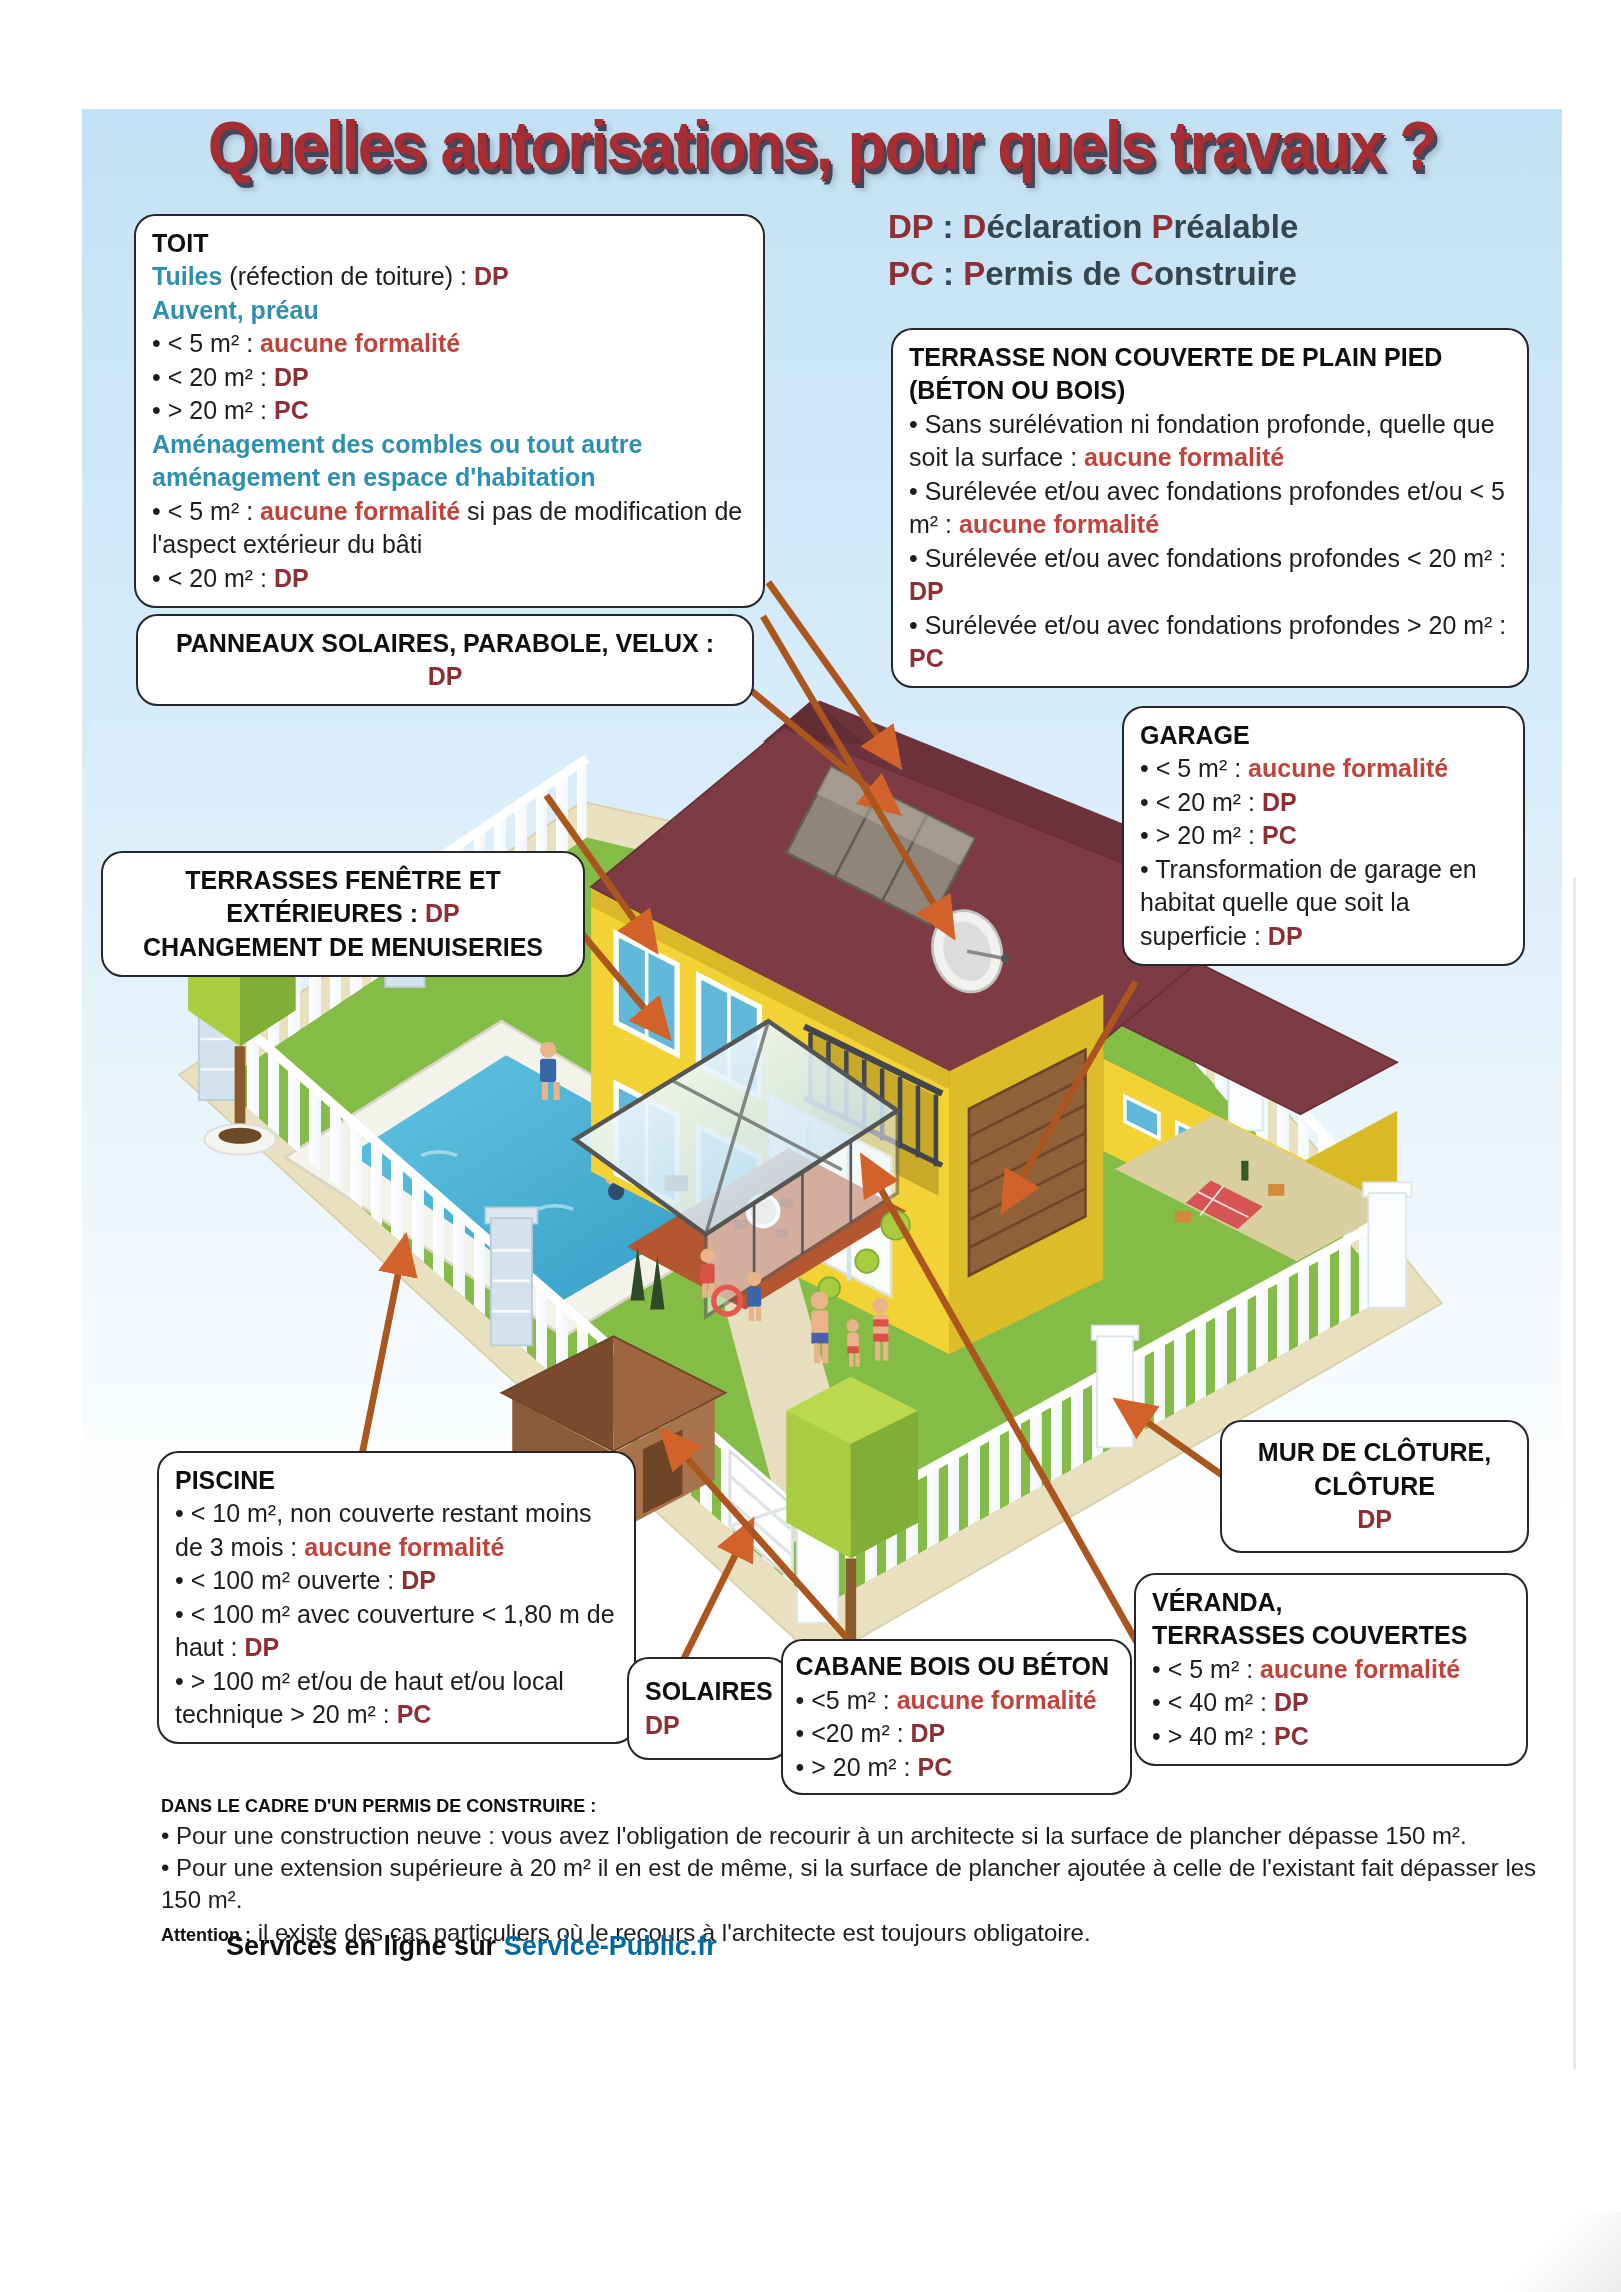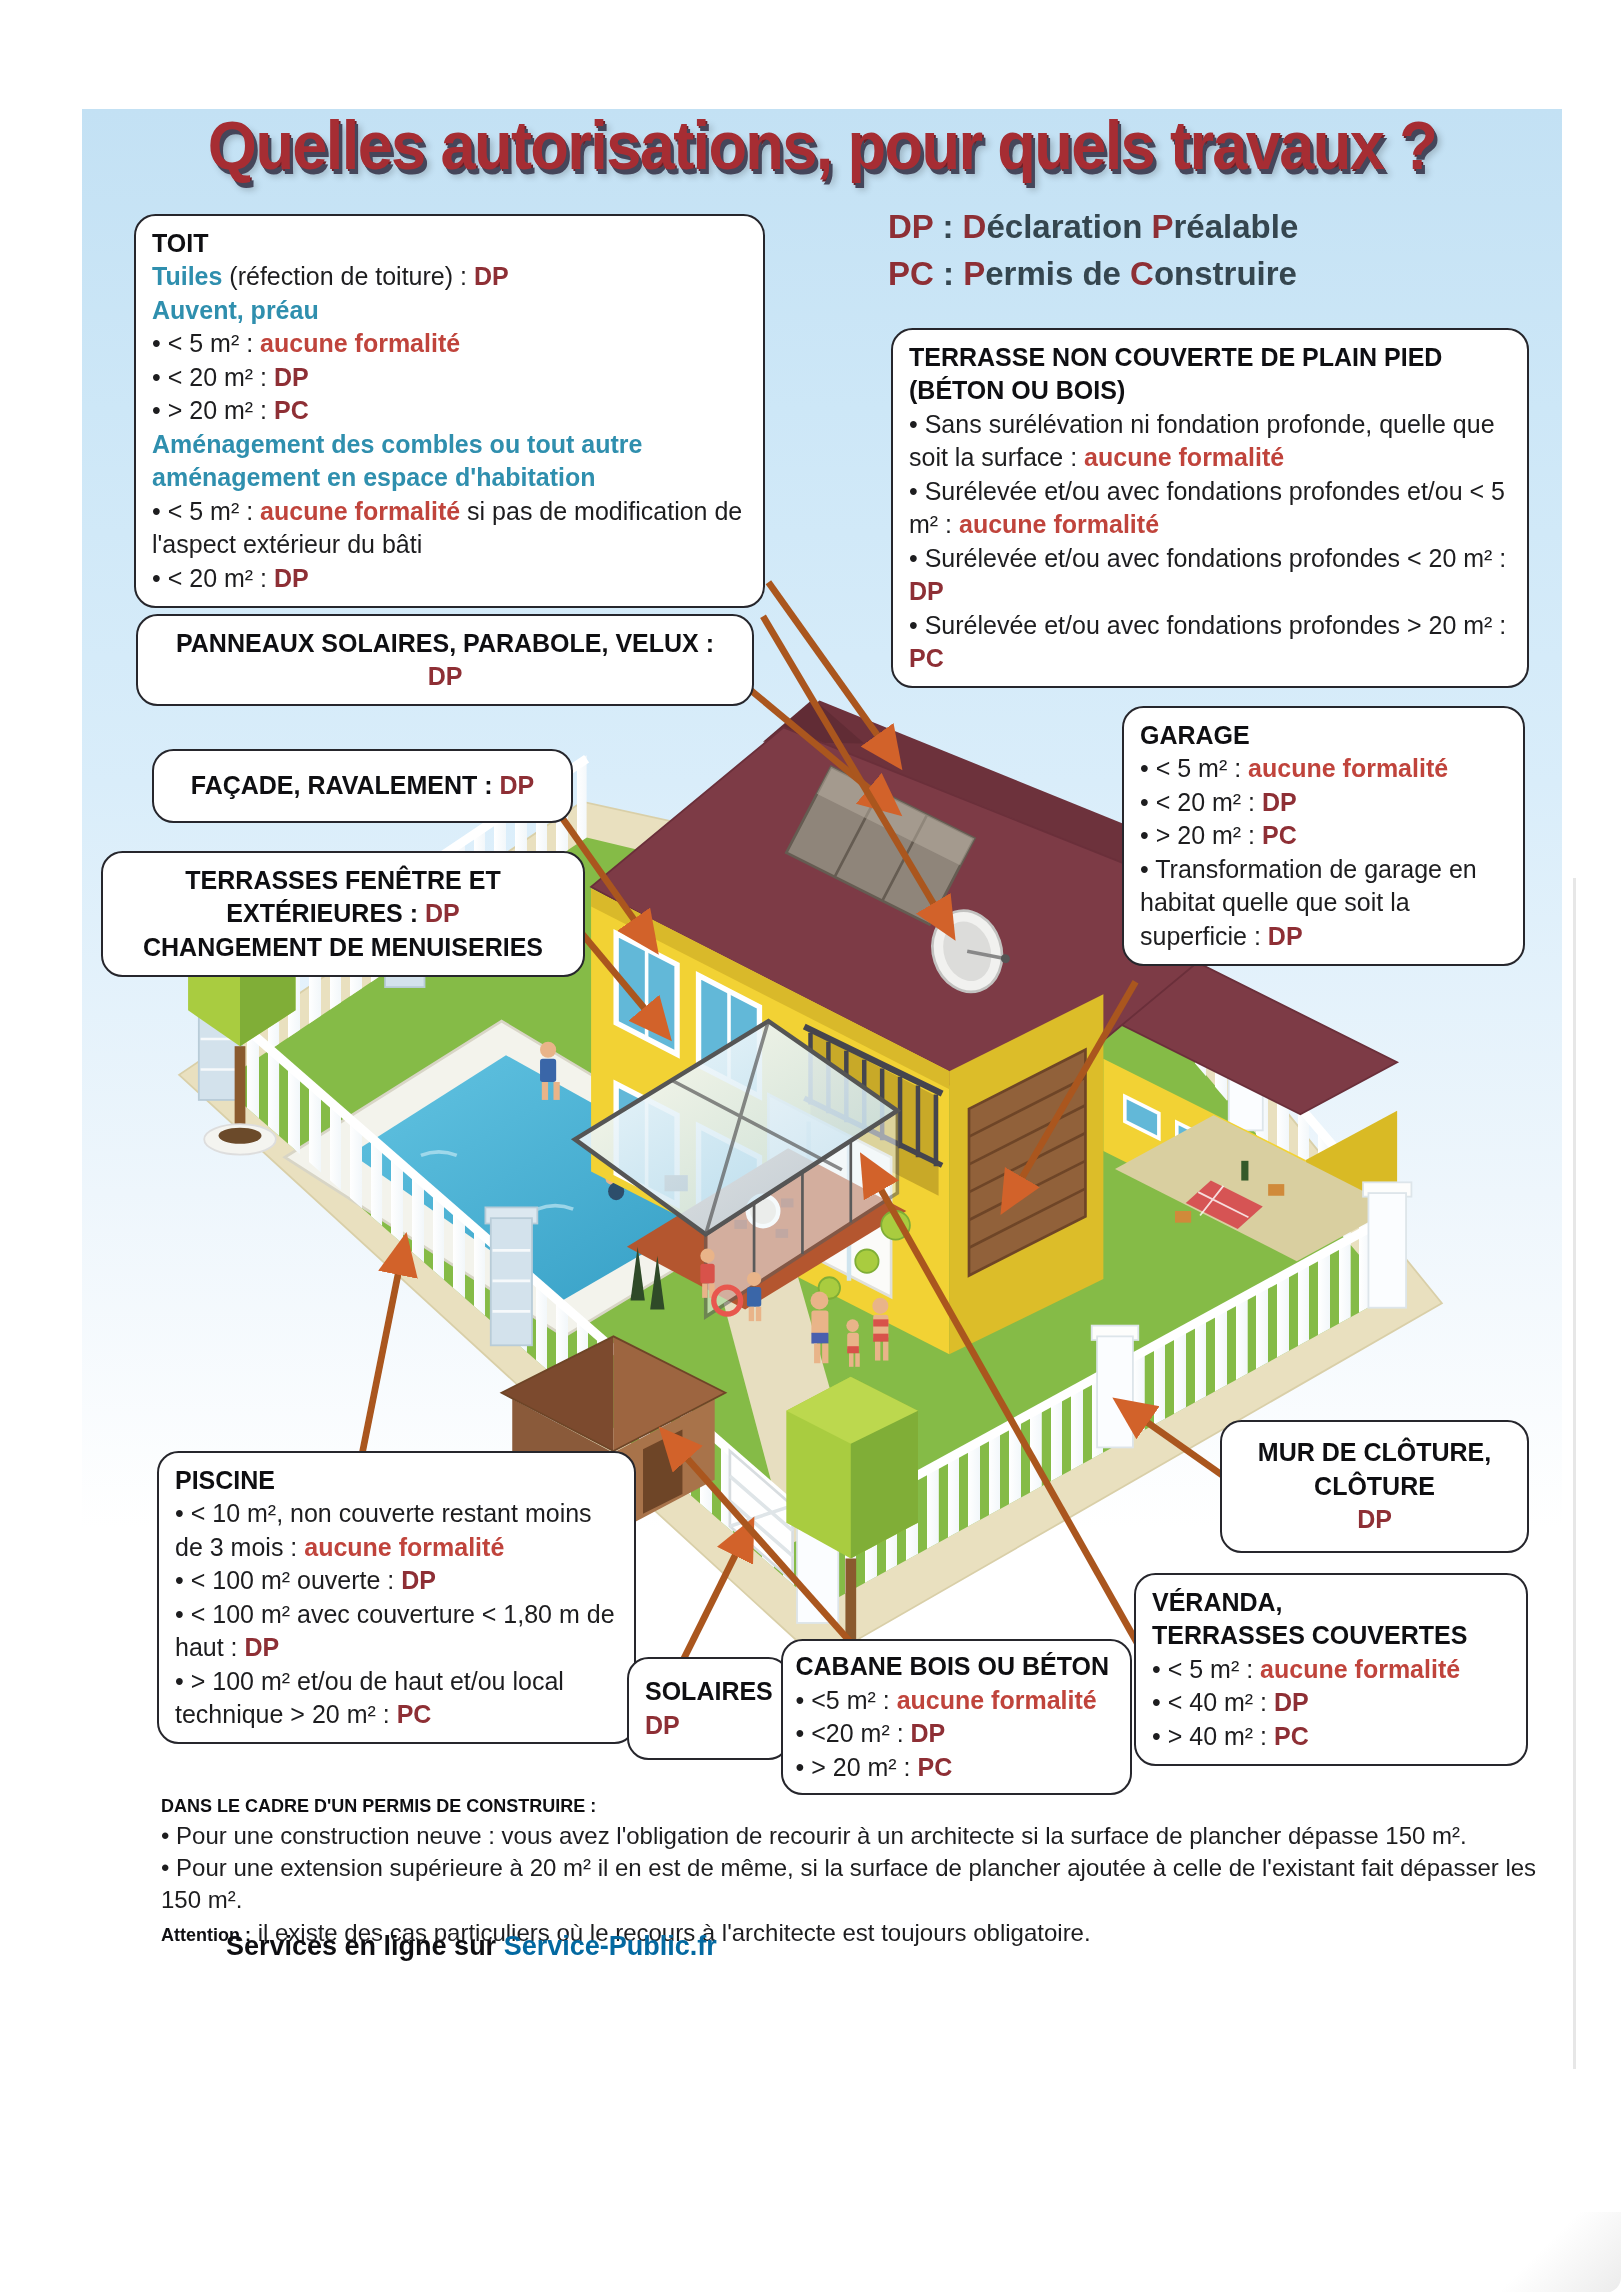--- a/index.html
+++ b/index.html
@@ -1,17 +1,17 @@
 <!DOCTYPE html>
 <html style="font-size:14.3px"><head>
 <meta charset="utf-8">
 <style>
   html,body{margin:0;padding:0;background:#fff;}
   body{width:1621px;height:2293px;position:relative;font-family:"Liberation Sans",sans-serif;}
-  .page{position:absolute;inset:0;background:#fff;overflow:hidden;border-radius:16px;}
+  .page{position:absolute;inset:0;background:#fff;overflow:hidden;}
   .flyer{position:absolute;left:82px;top:109px;width:1480px;height:1868px;
     background:linear-gradient(180deg,#c3e1f4 0%,#cde7f7 16%,#d9edfa 36%,#eef6fc 58%,#ffffff 76%,#ffffff 100%);}
   .scene{position:absolute;left:0;top:0;width:1621px;height:2293px;z-index:1;}
   .title{position:absolute;left:82px;top:106px;width:1480px;margin:0;text-align:center;z-index:2;
     font-size:68px;font-weight:bold;letter-spacing:-1.8px;color:#a62d33;
     transform:scaleX(.93);transform-origin:50% 0;
     text-shadow:3.6px 4.5px 0 #45465a, 1.8px 1.8px 0 #6c1f27, 6.3px 7.2px 7.2px rgba(0,0,0,.22);}
   .legend{position:absolute;left:888px;top:204px;z-index:2;font-size:33px;line-height:1.42;}
   .box{position:absolute;z-index:3;background:#fff;border:2.7px solid #26262c;border-radius:21.5px;
     padding:10.7px 16px;font-size:25px;line-height:1.34;color:#1d1d1f;box-sizing:border-box;}
@@ -319,23 +319,20 @@
       <div class="ln"><span class="s-h">TERRASSE NON COUVERTE DE PLAIN PIED (BÉTON OU BOIS)</span></div>
       <div class="ln"><span class="s-n">• Sans surélévation ni fondation profonde, quelle que soit la surface : </span><span class="s-red">aucune formalité</span></div>
       <div class="ln"><span class="s-n">• Surélevée et/ou avec fondations profondes et/ou &lt; 5 m² : </span><span class="s-red">aucune formalité</span></div>
       <div class="ln"><span class="s-n">• Surélevée et/ou avec fondations profondes &lt; 20 m² : </span><span class="s-code">DP</span></div>
       <div class="ln"><span class="s-n">• Surélevée et/ou avec fondations profondes &gt; 20 m² : </span><span class="s-code">PC</span></div>
     </div>
   <div class="box" id="box-panneaux">
       <div class="ln"><span class="s-h">PANNEAUX SOLAIRES, PARABOLE, VELUX :</span></div>
       <div class="ln"><span class="s-code">DP</span></div>
     </div>
-  <div class="box" id="box-facade">
-      <div class="ln"><span class="s-h">FAÇADE, RAVALEMENT : </span><span class="s-code">DP</span></div>
-    </div>
   <div class="box" id="box-creation">
       <div class="ln"><span class="s-h">TERRASSES FENÊTRE ET</span></div>
       <div class="ln"><span class="s-h">EXTÉRIEURES : </span><span class="s-code">DP</span></div>
       <div class="ln"><span class="s-h">CHANGEMENT DE MENUISERIES</span></div>
     </div>
   <div class="box" id="box-garage">
       <div class="ln"><span class="s-h">GARAGE</span></div>
       <div class="ln"><span class="s-n">• &lt; 5 m² : </span><span class="s-red">aucune formalité</span></div>
       <div class="ln"><span class="s-n">• &lt; 20 m² : </span><span class="s-code">DP</span></div>
       <div class="ln"><span class="s-n">• &gt; 20 m² : </span><span class="s-code">PC</span></div>

